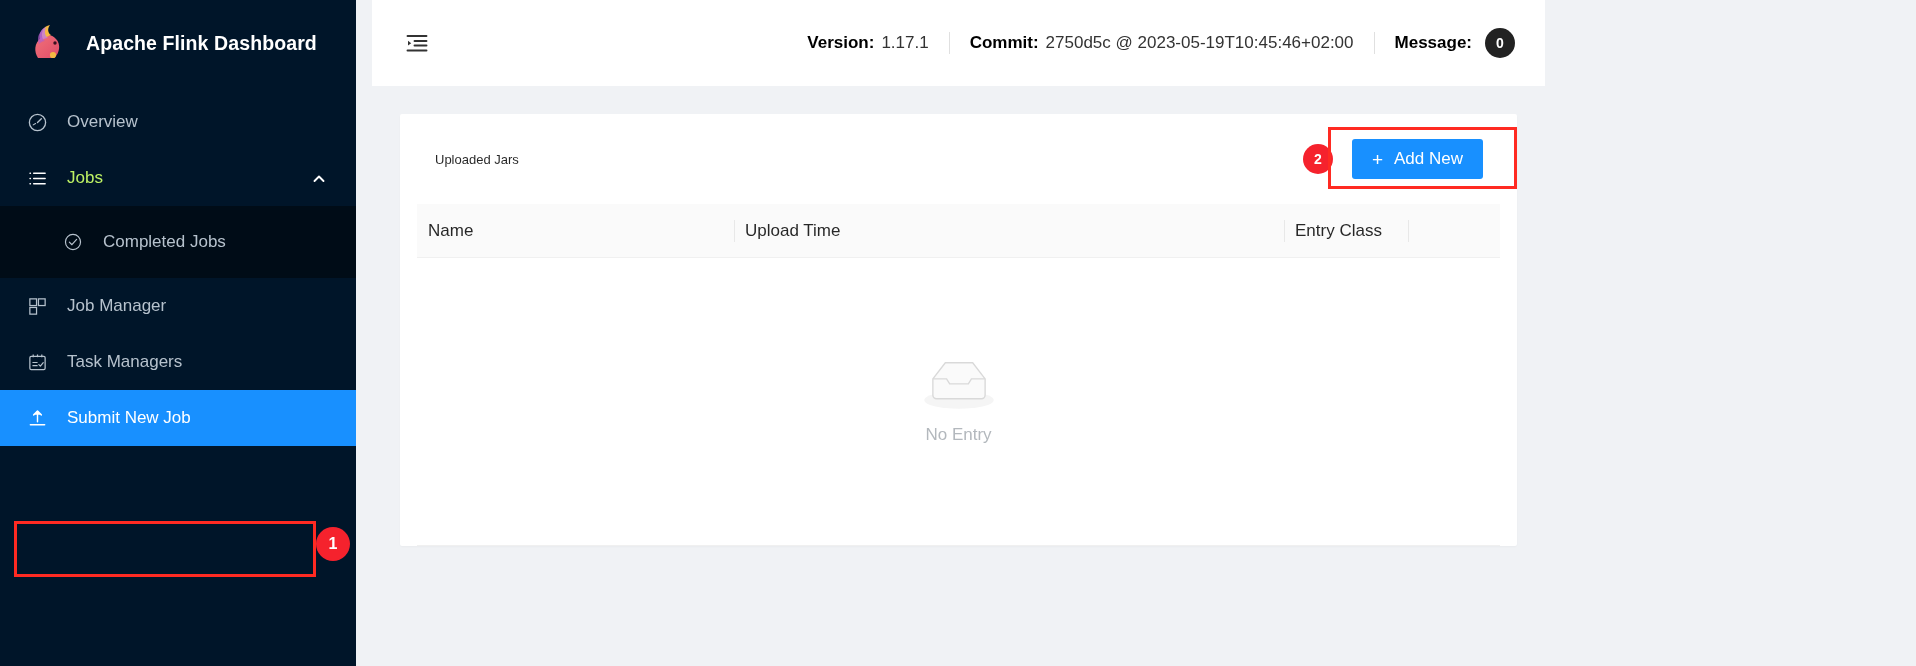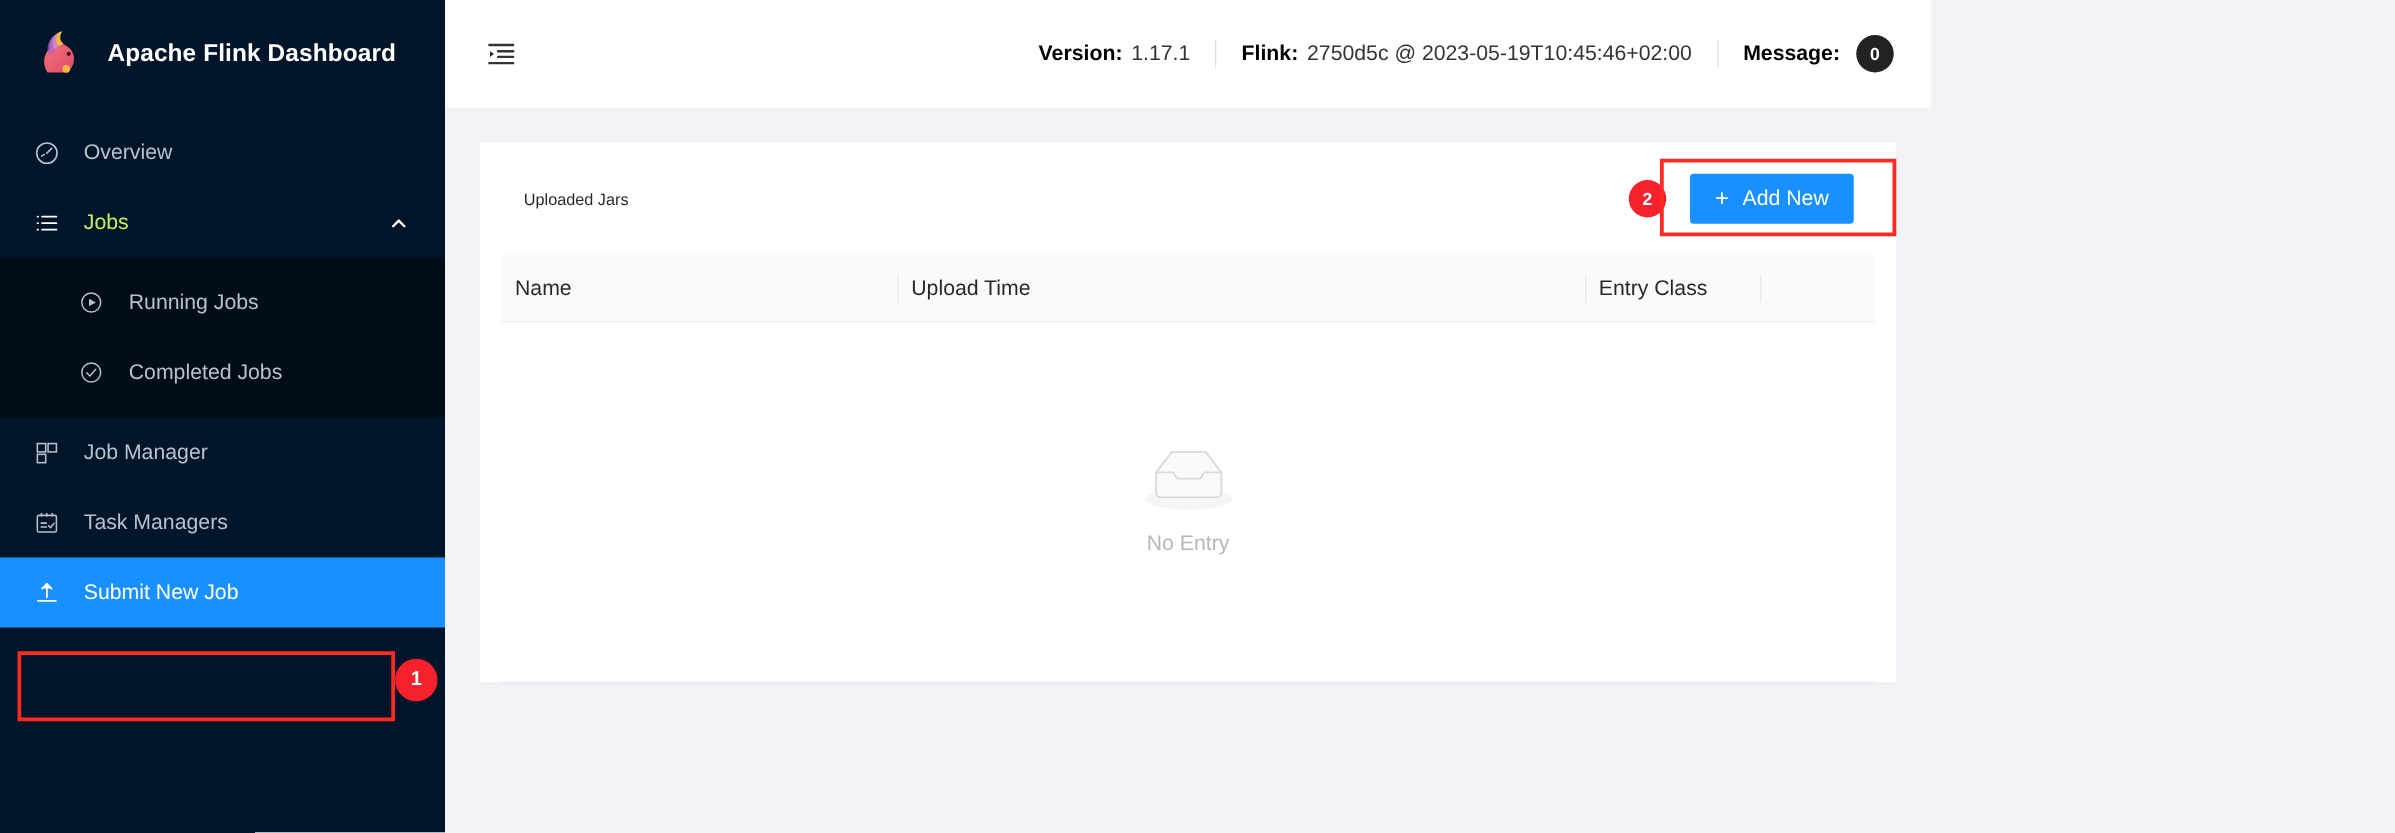--- a/index.html
+++ b/index.html
@@ -74,20 +74,21 @@
     pointer-events: none;
     z-index: 30;
   }
 
   
   .main {
     flex: 1 1 auto; height: 666px;
     display: flex; flex-direction: column;
     background: #f0f2f5;
     position: relative;
+    margin-left: 16px;
   }
   .topbar {
     height: 86px; background: #ffffff;
     display: flex; align-items: center;
     padding: 0 30px 0 28px;
     flex: 0 0 86px;
   }
   .fold-btn {
     width: 34px; height: 34px; cursor: pointer;
     display: flex; align-items: center; justify-content: center;
@@ -232,29 +233,20 @@
             <path d="M2.5 9 L7 4.5 L11.5 9"></path>
           </svg>
         </span>
       </div>
 
       <div class="submenu">
         <div class="menu-item">
           <span class="mi-icon">
             <svg viewBox="0 0 22 22" width="20" height="20" fill="none" stroke="#b6c2cd" stroke-width="1.3">
               <circle cx="11" cy="11" r="8.3"></circle>
-              <path d="M9 7.6 L15 11 L9 14.4 Z" fill="#b6c2cd" stroke="none"></path>
-            </svg>
-          </span>
-          <span>Running Jobs</span>
-        </div>
-        <div class="menu-item">
-          <span class="mi-icon">
-            <svg viewBox="0 0 22 22" width="20" height="20" fill="none" stroke="#b6c2cd" stroke-width="1.3">
-              <circle cx="11" cy="11" r="8.3"></circle>
               <path d="M7 11.2 L9.8 14 L15 8.2" stroke-linecap="round" stroke-linejoin="round"></path>
             </svg>
           </span>
           <span>Completed Jobs</span>
         </div>
       </div>
 
       <div class="menu-item">
         <span class="mi-icon">
           <svg viewBox="0 0 22 22" width="21" height="21" fill="none" stroke="#b6c2cd" stroke-width="1.3">
@@ -308,21 +300,21 @@
           <path d="M9.5 14.5 H21.5"></path>
           <path d="M2.5 19.5 H21.5"></path>
           <path d="M6.2 12.2 L3 9.8 V14.6 Z" fill="#333" stroke="none"></path>
         </svg>
       </div>
 
       <div class="topbar-right">
         <span class="ti-label">Version:</span>
         <span class="ti-value">1.17.1</span>
         <span class="ti-sep"></span>
-        <span class="ti-label">Flink:</span>
+        <span class="ti-label">Commit:</span>
         <span class="ti-value">2750d5c @ 2023-05-19T10:45:46+02:00</span>
         <span class="ti-sep"></span>
         <span class="ti-label">Message:</span>
         <span class="msg-badge">0</span>
       </div>
     </div>
 
     <div class="content">
       <div class="card">
 

